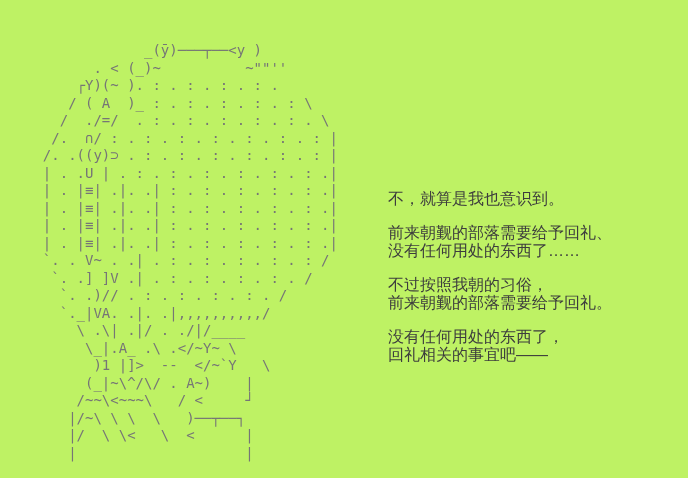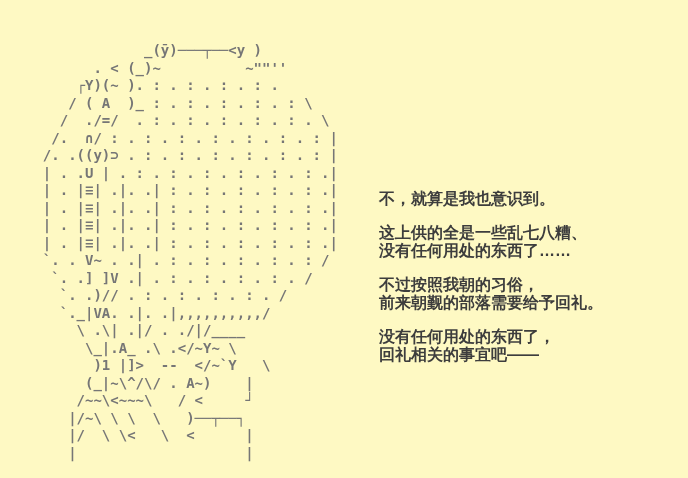--- a/index.html
+++ b/index.html
@@ -10,22 +10,21 @@
   body {
     width: 688px;
     height: 478px;
     position: relative;
     overflow: hidden;
     font-family: "Liberation Sans", sans-serif;
   }
   .screen {
     position: absolute;
     inset: 0;
-    background: #fef9c3;
-    font-weight: bold;
+    background: #bef264;
   }
   .aa {
     position: absolute;
     left: 26px;
     top: 42px;
     margin: 0;
     font-family: "DejaVu Sans Mono", monospace;
     font-size: 14px;
     line-height: 17.5px;
     letter-spacing: 0;
@@ -35,21 +34,21 @@
   .dialogue {
     position: absolute;
     left: 370px;
     top: 190px;
     width: 300px;
     color: #3d3d3d;
     font-size: 16px;
     line-height: 18px;
   }
   .dialogue p {
-    margin: 0 0 16px 9px;
+    margin: 0 0 16px 18px;
     white-space: pre-line;
   }
 </style>
 </head>
 <body style="background: rgb(255, 255, 255);">
 
 <div class="screen">
 
   <pre class="aa" style="color: rgb(118, 118, 118);">              _(ȳ)───┬──&lt;y )
         . &lt; (_)~          ~""''
@@ -71,21 +70,21 @@
        \_|.A_ .\ .&lt;/~Y~ \
         )1 |]&gt;  --  &lt;/~`Y   \
        (_|~\^/\/ . A~)    |
       /~~\&lt;~~~\   / &lt;     ┘
      |/~\ \ \  \   )──┬──┐
      |/  \ \&lt;   \  &lt;      |
      |                    |</pre>
 
   <div class="dialogue" style="color: rgb(61, 61, 61);">
     <p>不，就算是我也意识到。</p>
-    <p>这上供的全是一些乱七八糟、
+    <p>前来朝觐的部落需要给予回礼、
 没有任何用处的东西了……</p>
     <p>不过按照我朝的习俗，
 前来朝觐的部落需要给予回礼。</p>
     <p>没有任何用处的东西了，
 回礼相关的事宜吧——</p>
   </div>
 
 </div>
 
 </body></html>

